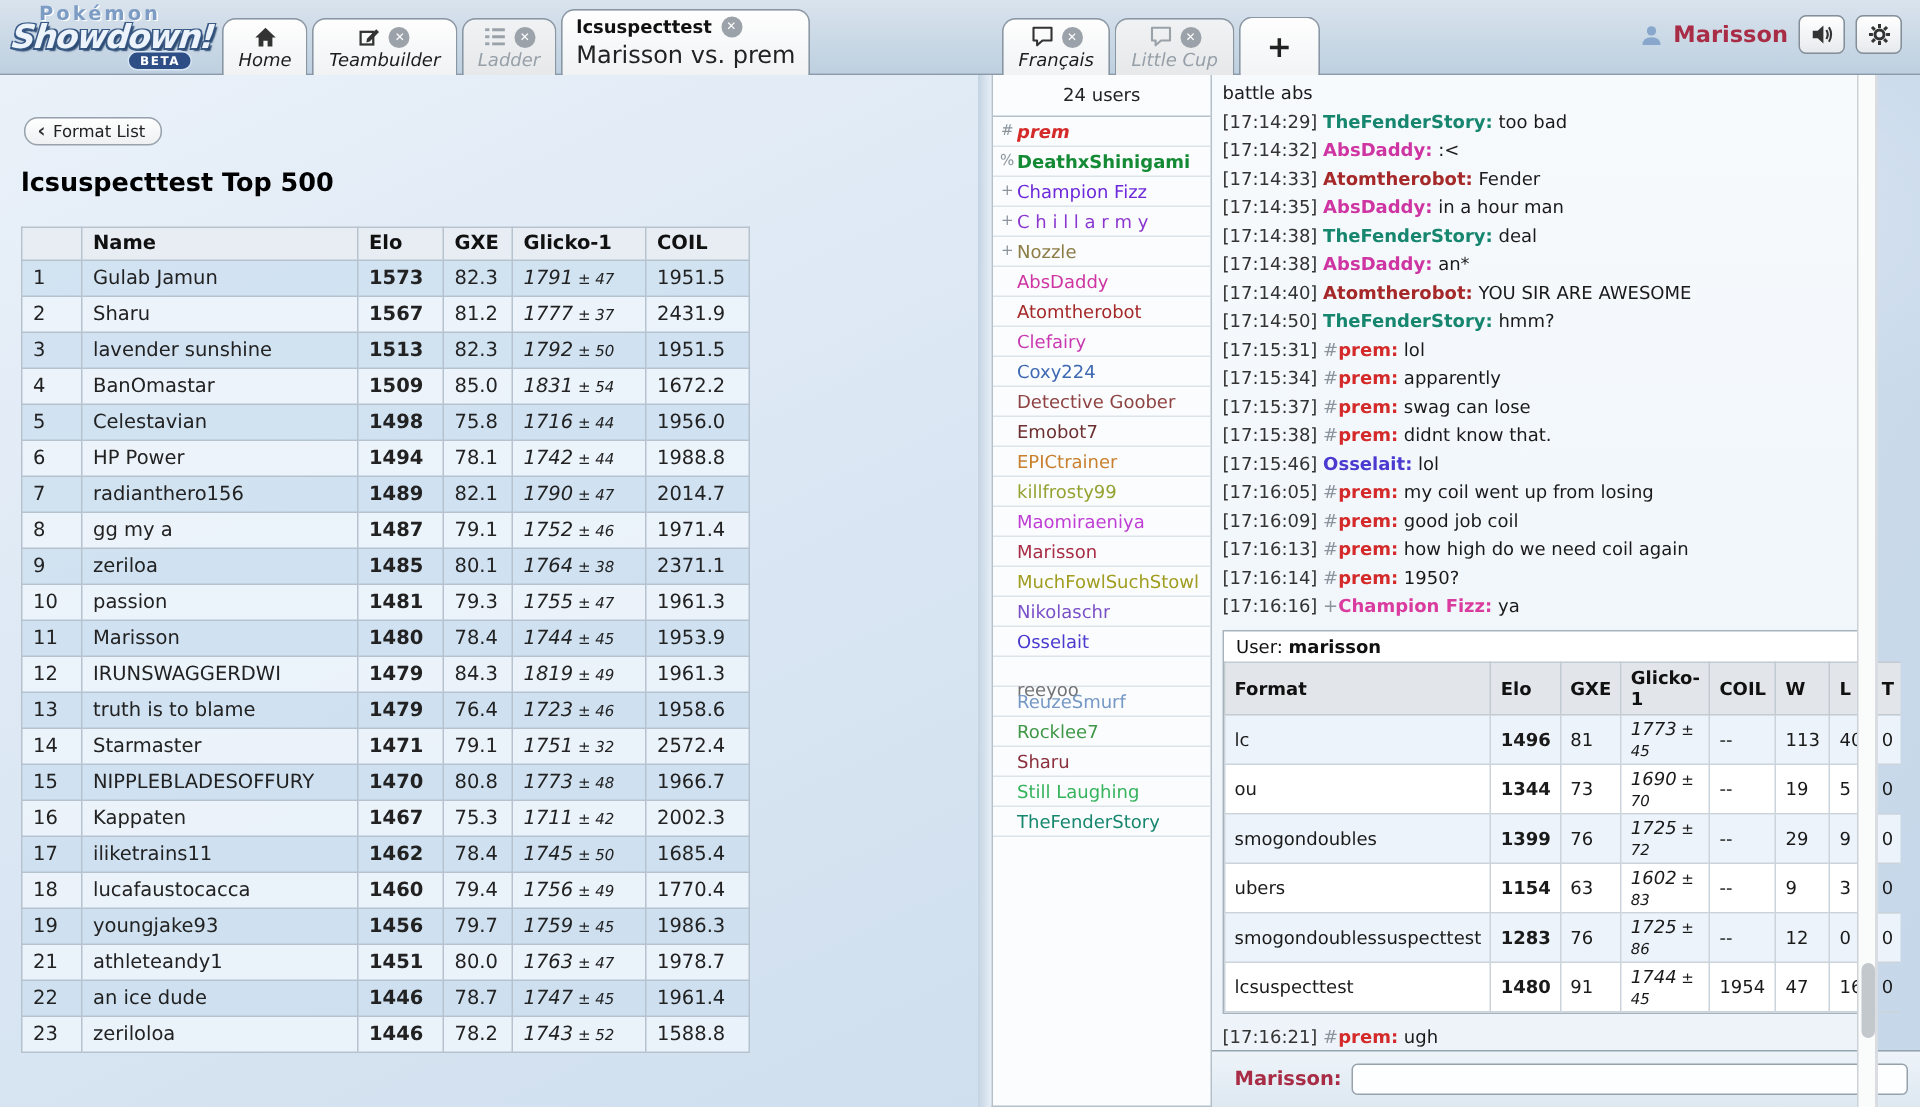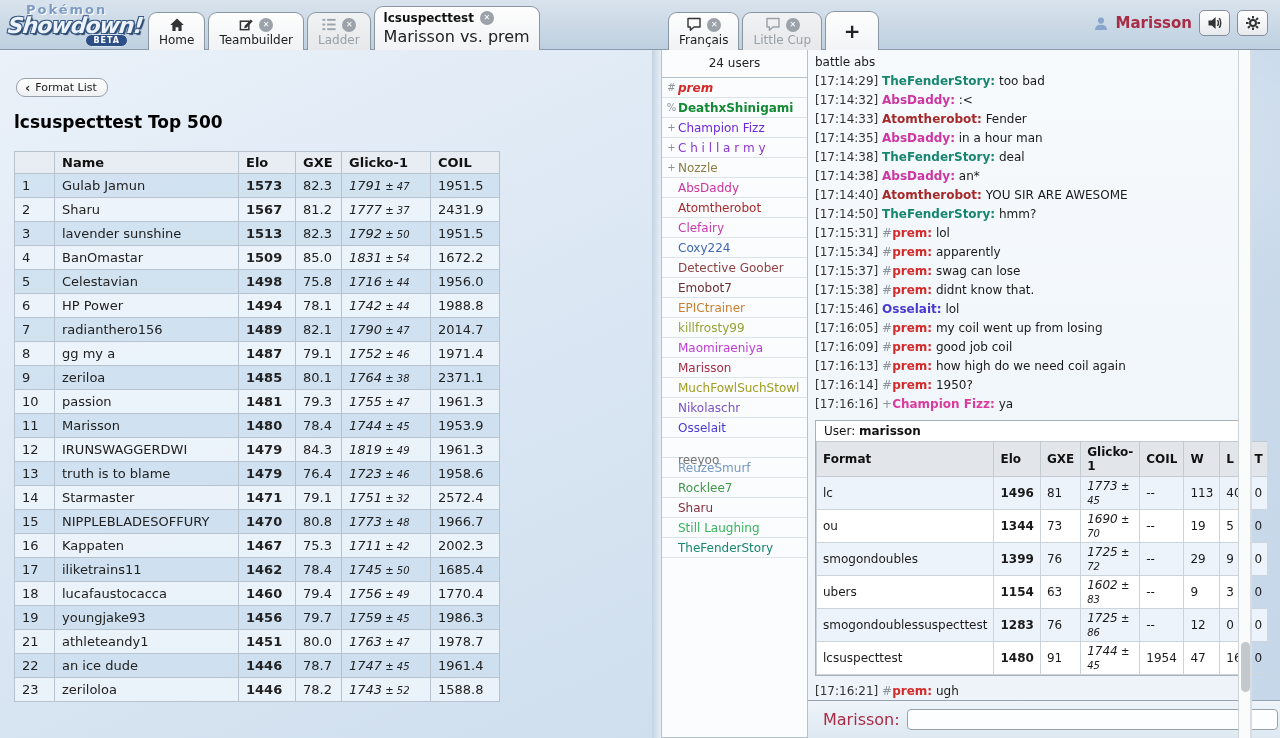--- a/index.html
+++ b/index.html
@@ -31,21 +31,21 @@
     font-size:8px; font-weight:bold; letter-spacing:1px; padding:1px 7px; border-radius:8px;
     border:1px solid #d7e4f2; }
 
   .tabs { position:absolute; left:148px; top:0; height:50px; display:flex; align-items:flex-end; }
   .tabs-right { position:absolute; left:668px; top:0; height:50px; display:flex; align-items:flex-end; }
   .tab { border:1px solid #8a96a2; border-bottom:none; border-radius:9px 9px 0 0;
     background:linear-gradient(#fefefe,#f0f2f4); margin-right:3px; padding:4px 10px 3px;
     height:38px; display:flex; flex-direction:column; align-items:center;
     justify-content:space-between; cursor:pointer; }
   .tab .iconrow { display:flex; align-items:center; gap:5px; height:15px; }
-  .tab-label { font-size:12px; color:#1c1c1c; line-height:13px; white-space:nowrap; }
+  .tab-label { font-size:12px; color:#1c1c1c; line-height:13px; white-space:nowrap;font-style:italic; }
   .tab.cur { background:linear-gradient(#f1f2f3,#e6e8ea); }
   .tab.cur .tab-label { color:#97a0a8; }
   .tab.twoline { height:44px; align-items:flex-start; justify-content:center; gap:2px; padding:3px 9px; }
   .bt1 { display:flex; align-items:center; gap:6px; font-weight:bold; font-size:12px; color:#111; }
   .bt2 { font-size:16px; color:#222; white-space:nowrap; }
   .tab-add { width:54px; height:39px; border:1px solid #8a96a2; border-bottom:none;
     border-radius:9px 9px 0 0; background:linear-gradient(#fefefe,#f2f4f6);
     display:flex; align-items:center; justify-content:center; font-size:20px; font-weight:bold;
     color:#222; cursor:pointer; }
   .close { width:14px; height:14px; border-radius:50%; background:#9ba2a9; color:#fff;
@@ -104,21 +104,21 @@
   #stats-table th { background:#e2e6ea; border:1px solid #c2cad2; text-align:left;
     padding:3px 6px; font-weight:bold; color:#111; }
   #stats-table td { border:1px solid #ccd4db; padding:2px 6px; color:#1a1a1a; }
   #stats-table tr:nth-child(odd) td { background:#ecf3fa; }
   #stats-table td.s-elo { font-weight:bold; }
   #stats-table td.s-glicko { font-style:italic; }
 
   #chat-input-bar { position:absolute; left:156px; bottom:0; width:472px; height:38px;
     border-top:1px solid #96a4b0; background:linear-gradient(#eef4f9,#dde8f1);
     display:flex; align-items:center; padding-left:15px; }
-  .input-label { color:#a82c45; font-weight:normal; font-size:16px; margin-right:7px; }
+  .input-label { color:#a82c45; font-weight:bold; font-size:13px; margin-right:7px; }
   #chat-input { width:371px; height:21px; border:1px solid #96a2ac; border-radius:4px;
     background:#fdfeff; font-size:12px; padding:0 6px; outline:none;
     font-family:"DejaVu Sans","Liberation Sans",sans-serif; }
 
   #chat-scrollbar { position:absolute; right:0; top:0; width:14px; height:688px;
     background:#fafbfb; border-left:1px solid #cdd2d7; box-shadow:inset -2px 0 0 #d9dde1; }
   #scroll-thumb { position:absolute; right:2px; top:592px; width:9px; height:50px;
     border-radius:5px; background:#c3c8cd; cursor:pointer; }
 </style>
 </head>

